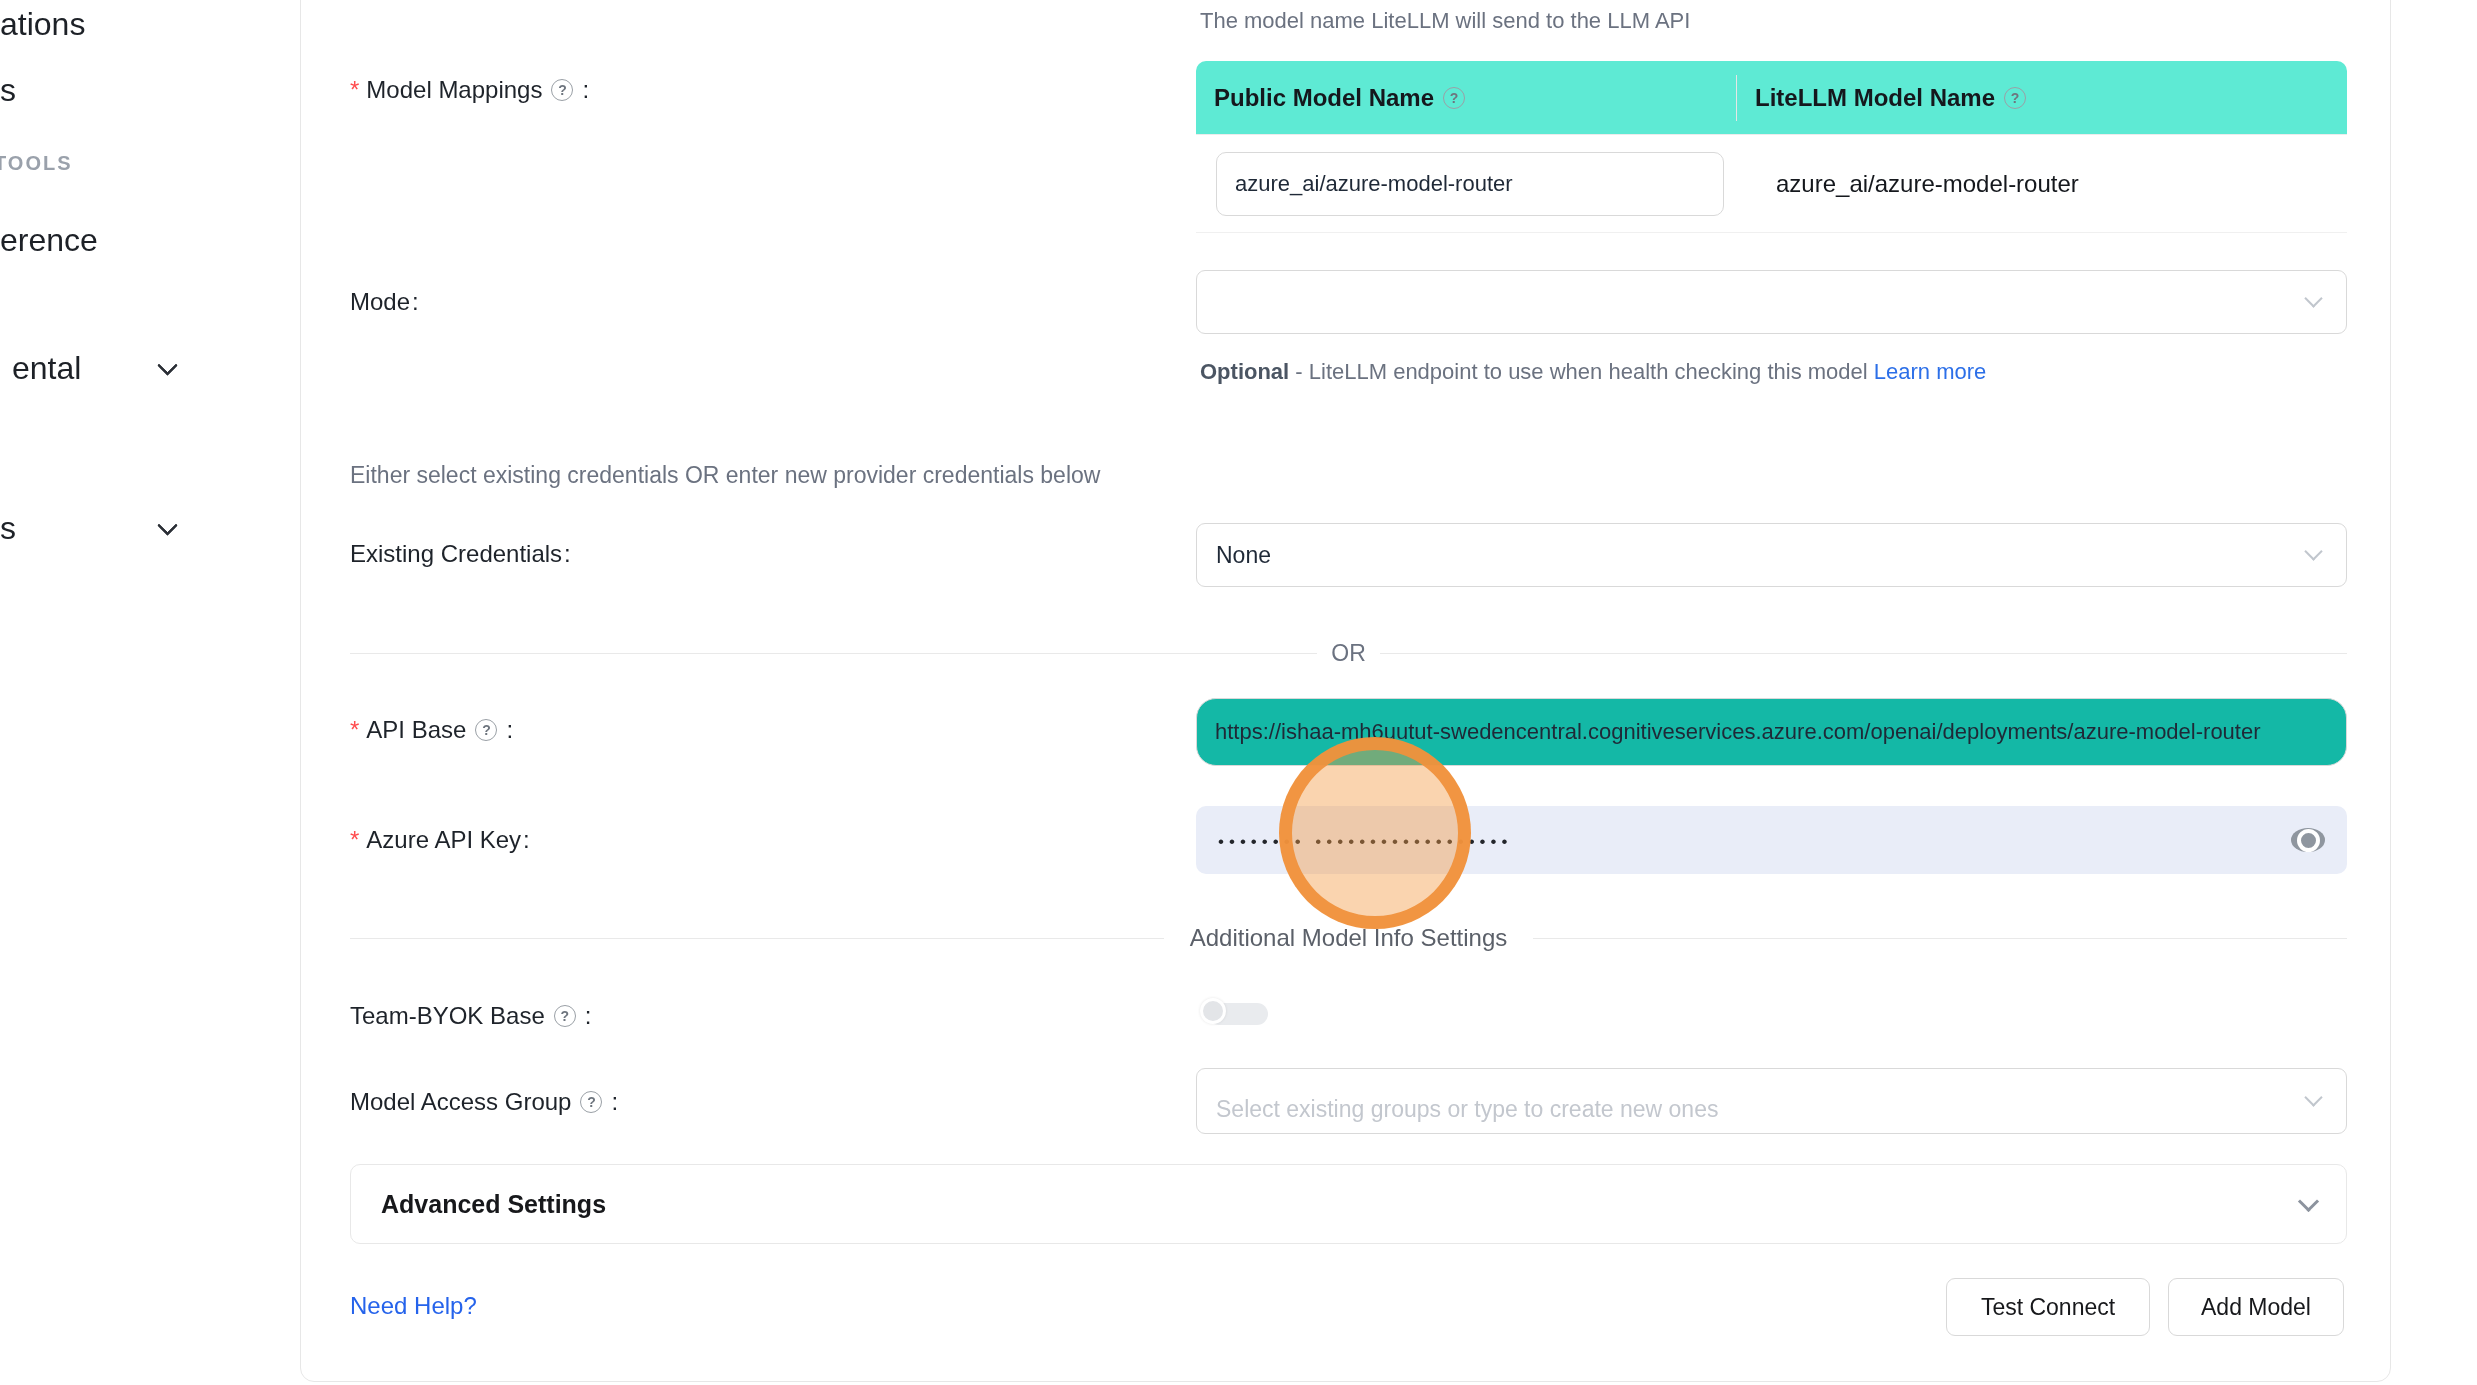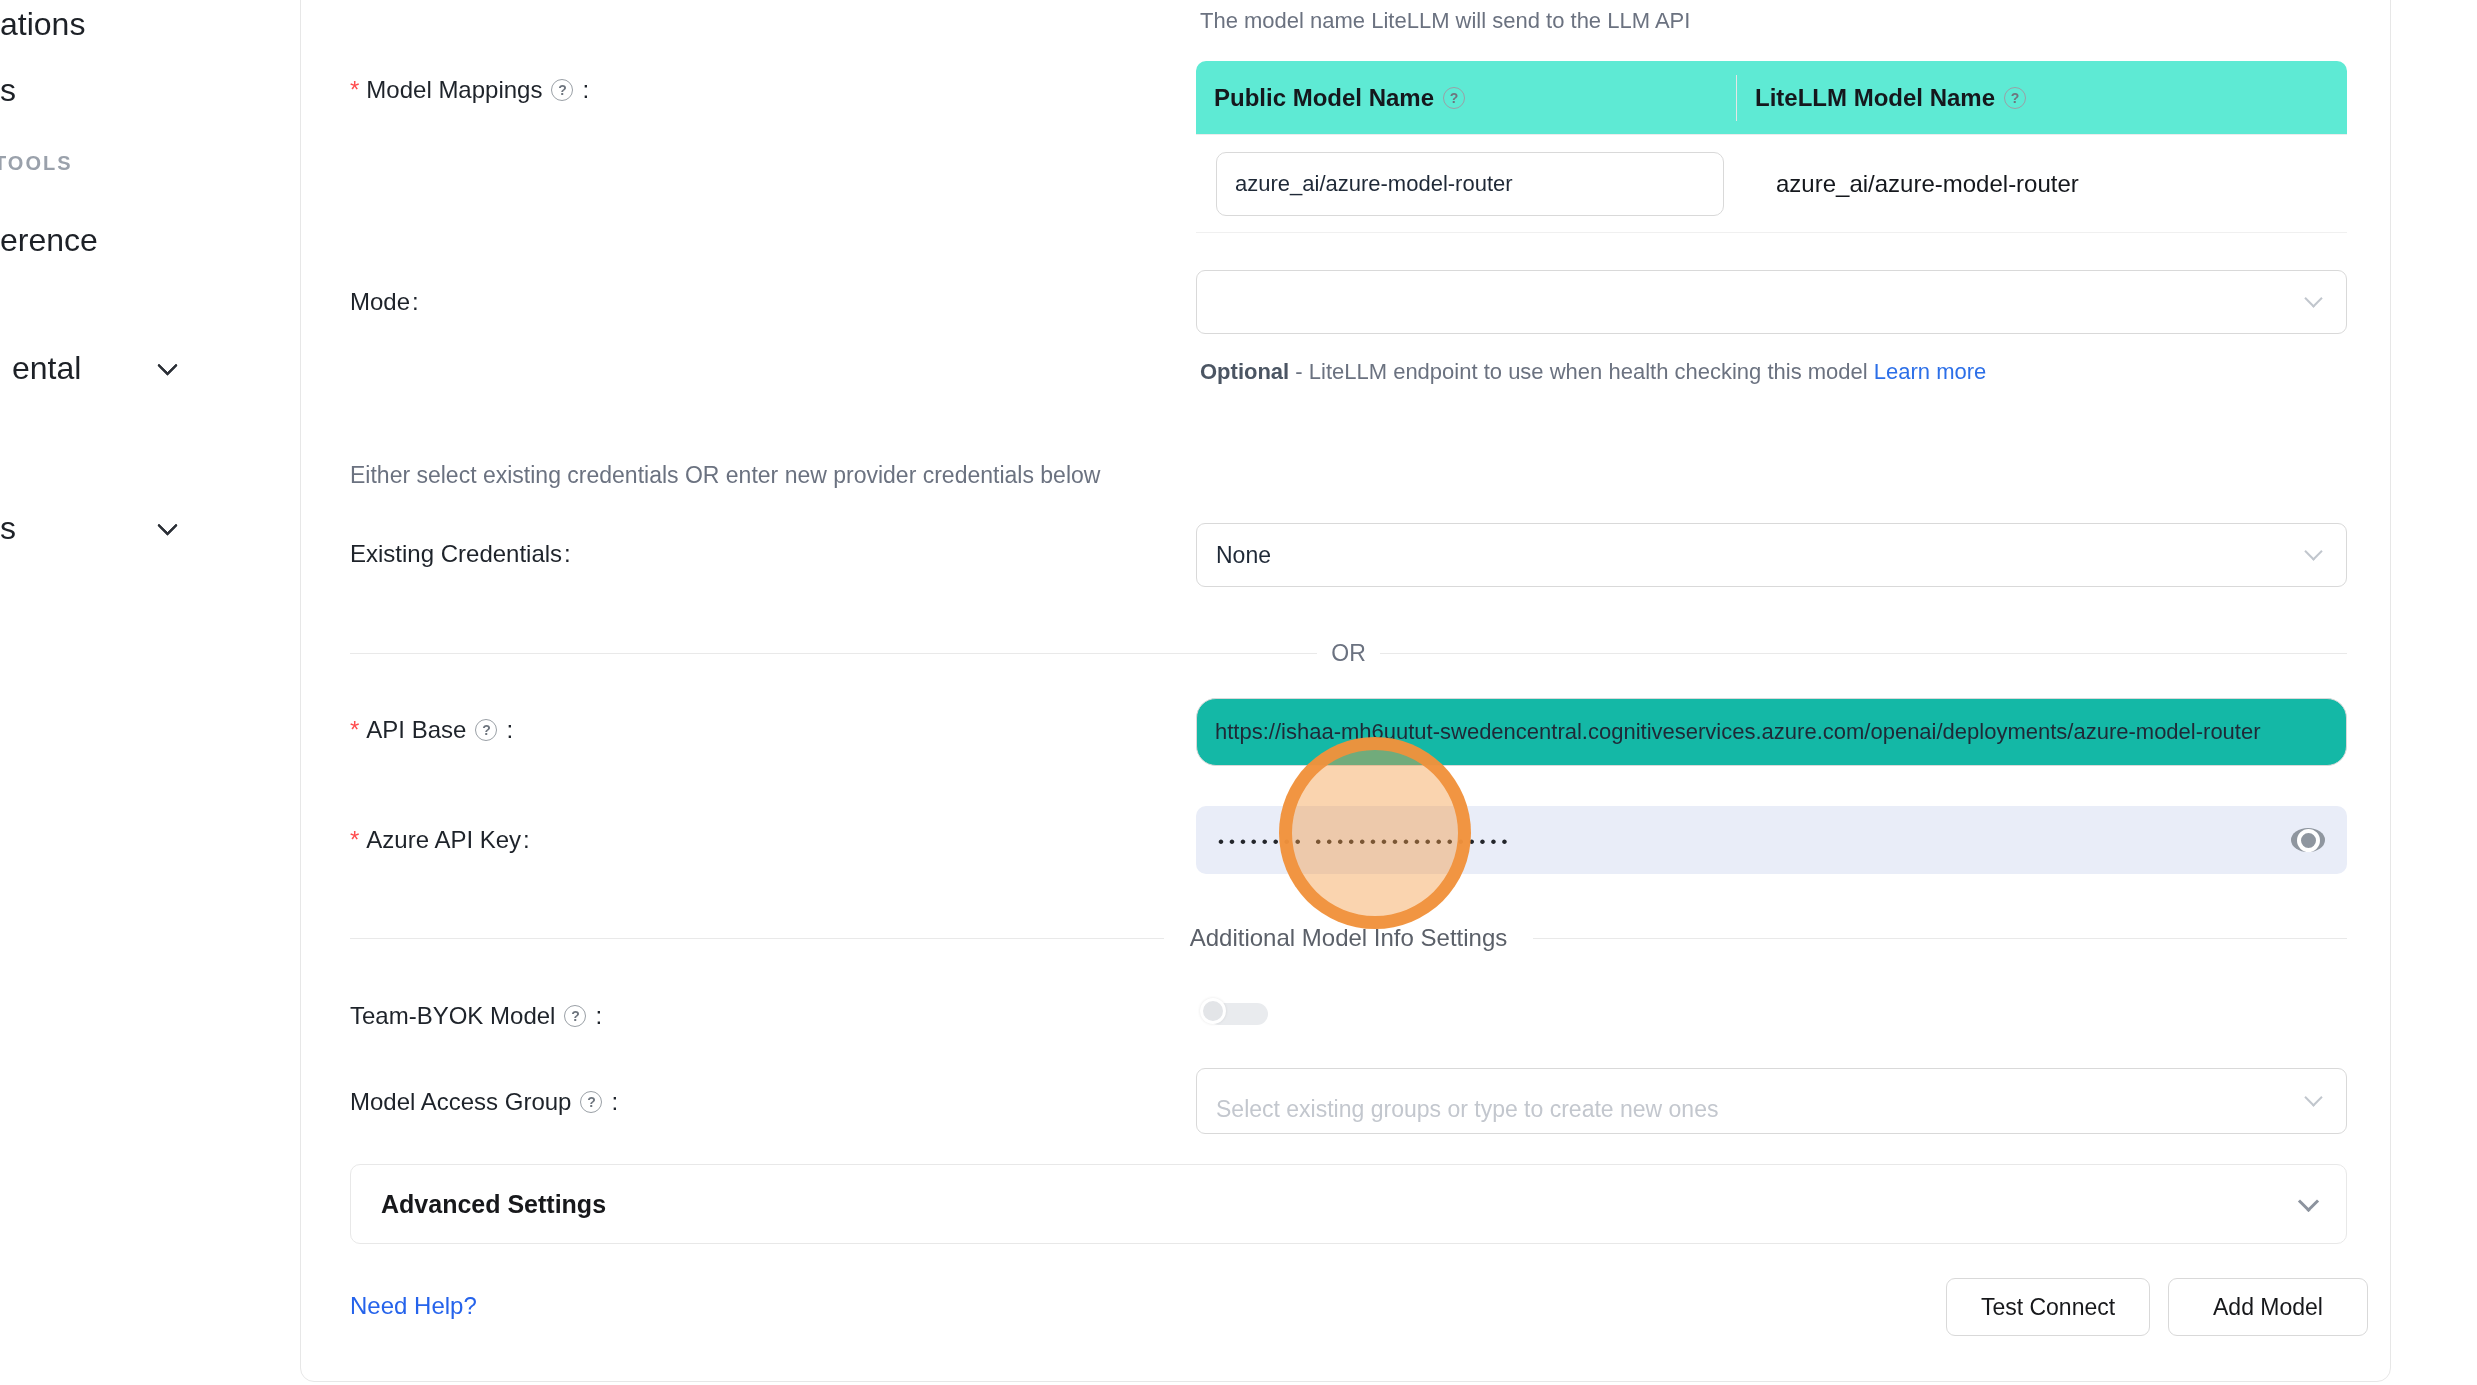--- a/index.html
+++ b/index.html
@@ -420,21 +420,21 @@
     </div>
   </div>
 
   <div class="text-divider" style="top:924px;">
     <span class="line"></span>
     <span class="txt" style="font-size:24px;color:#5b6069;">Additional Model Info Settings</span>
     <span class="line"></span>
   </div>
 
   <div class="label-cell" style="top:1002px;">
-    <span>Team-BYOK Model</span>
+    <span>Team-BYOK Base</span>
     <span class="help-icon">?</span>
     <span class="colon">:</span>
   </div>
   <div class="toggle" style="top:998px;">
     <span class="track"></span>
     <span class="knob"></span>
   </div>
 
   <div class="label-cell" style="top:1088px;">
     <span>Model Access Group</span>
@@ -448,17 +448,17 @@
     </div>
   </div>
 
   <div class="adv-panel">
     <span class="adv-title">Advanced Settings</span>
     <span class="adv-chevron"></span>
   </div>
 
   <div class="link-blue" style="left:350px;top:1292px;">Need Help?</div>
   <div class="btn" style="left:1946px;width:204px;">Test Connect</div>
-  <div class="btn" style="left:2168px;width:200px;">Add Model</div>
+  <div class="btn" style="left:2168px;width:176px;">Add Model</div>
 
   <div class="click-indicator"></div>
 
 </div>
 
 </body></html>

